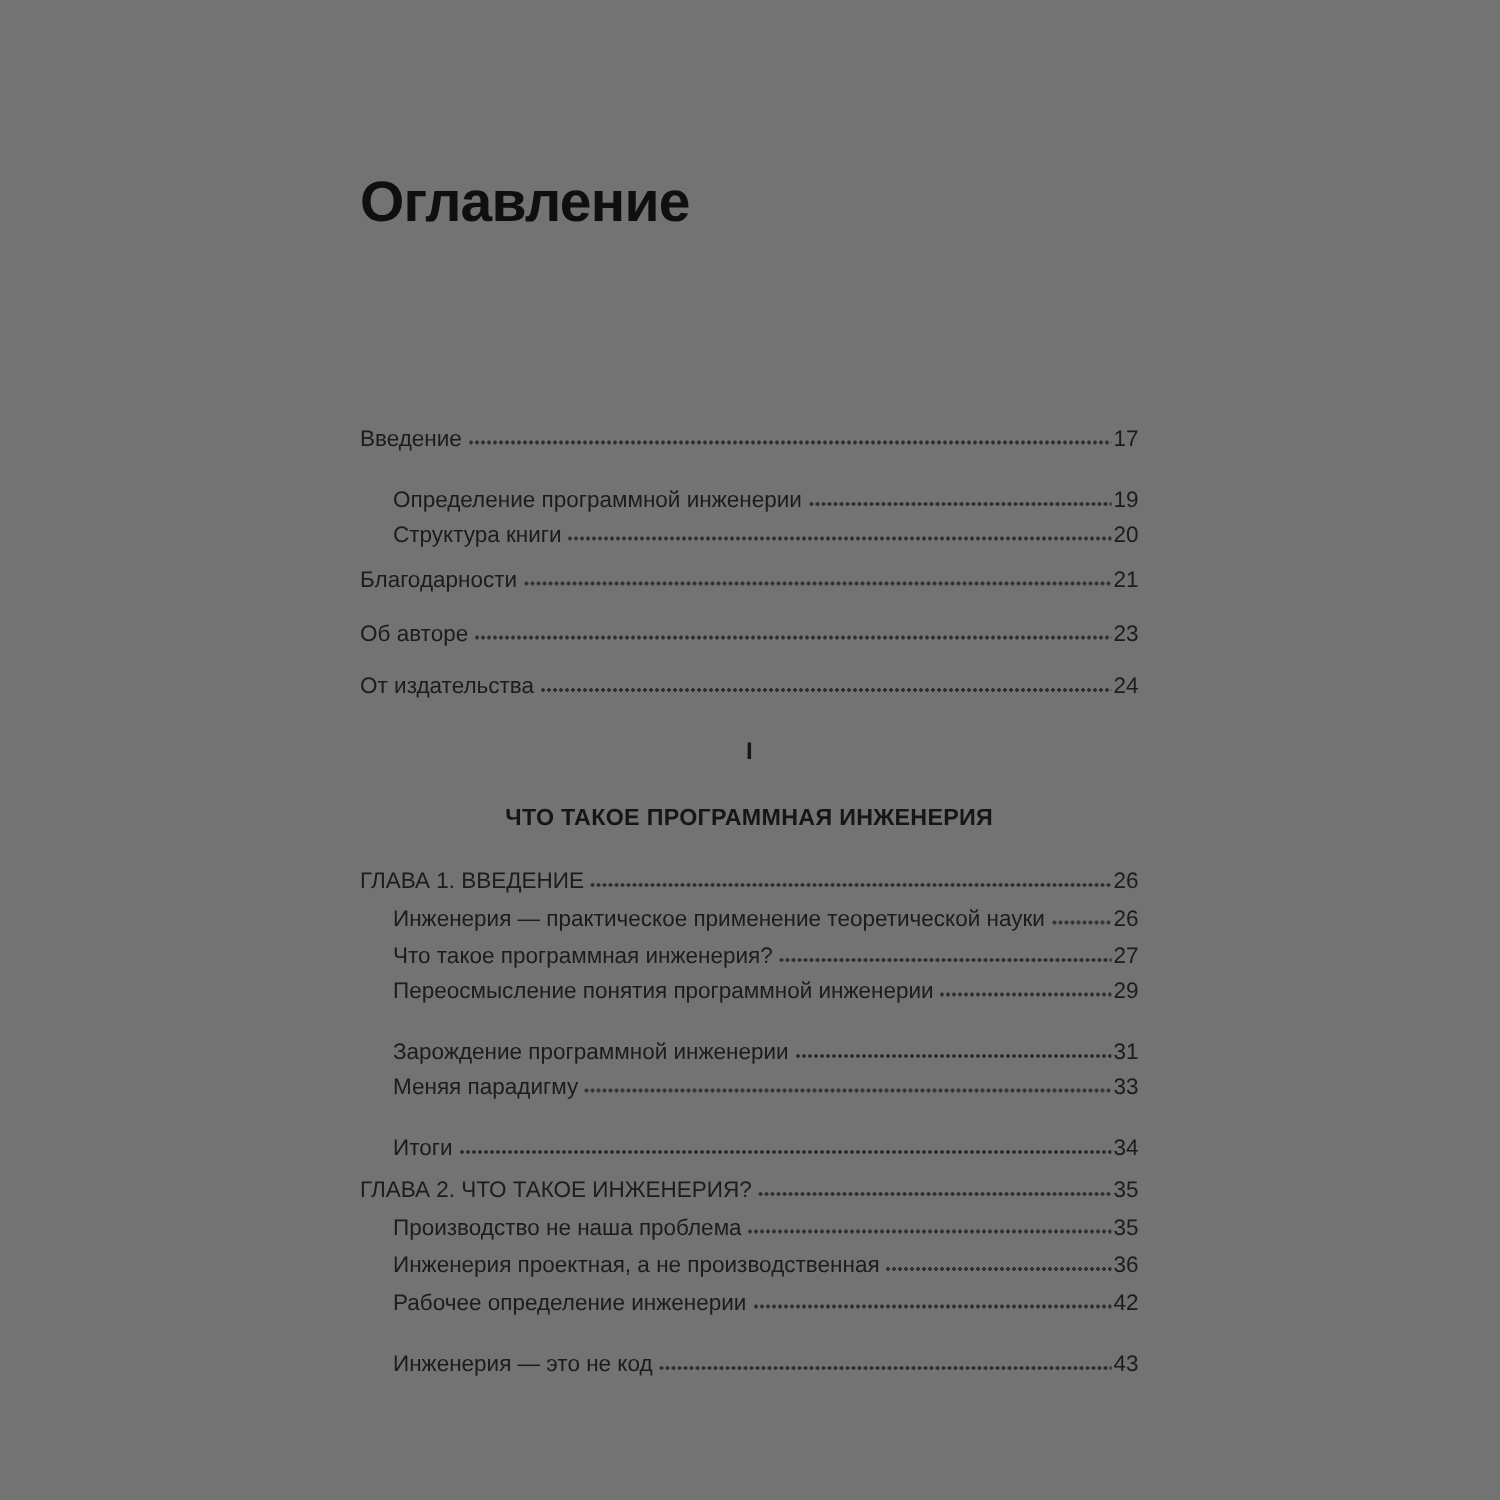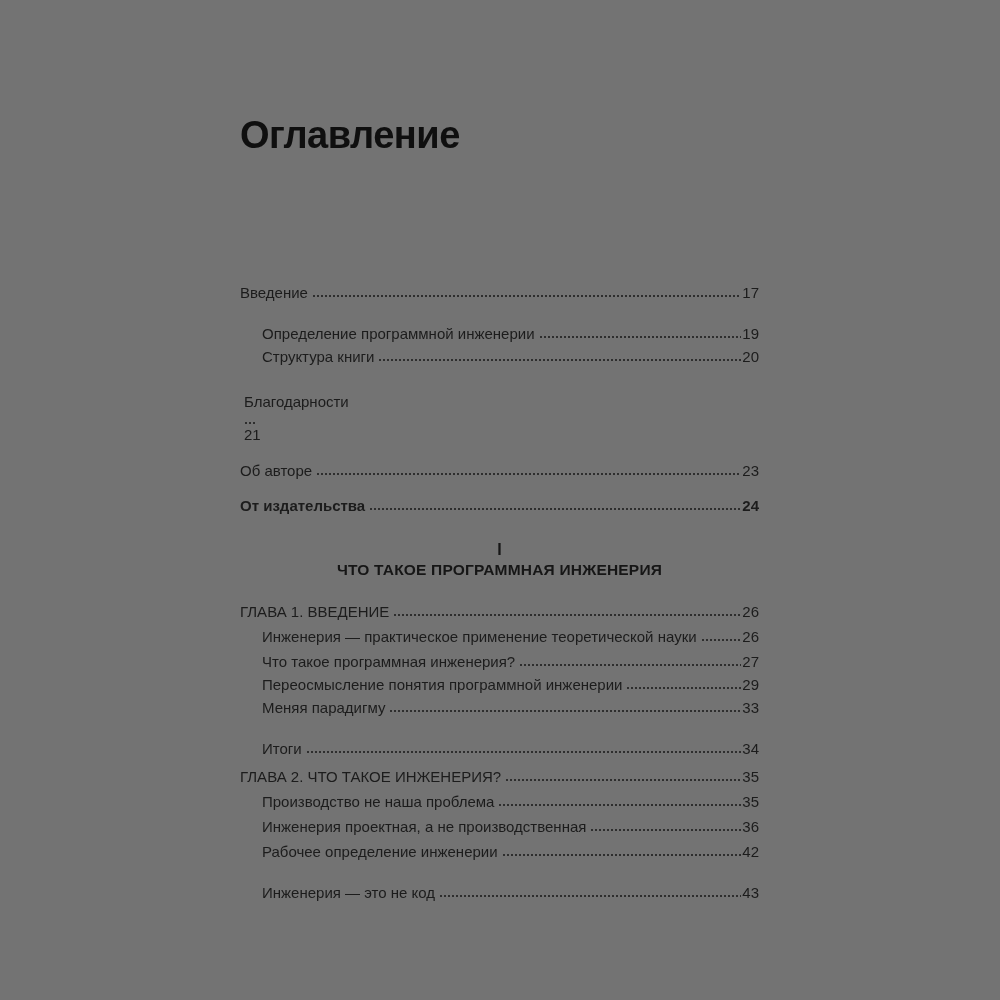--- a/index.html
+++ b/index.html
@@ -56,38 +56,38 @@
   }
   .pagenum {
     white-space: nowrap;
     text-align: right;
   }
   
   .mt3  { margin-top: 3px; }
   .mt4  { margin-top: 21px; }
   .mt5  { margin-top: 5px; }
   .mt8  { margin-top: 8px; }
-  .mt10 { margin-top: 25px; flex-direction: column; }
+  .mt10 { margin-top: 10px; }
   .mt13 { margin-top: 13px; }
-  .mt15 { margin-top: 15px; font-weight: bold; }
+  .mt15 { margin-top: 15px; }
   .mt16 { margin-top: 16px; }
   .mt18 { margin-top: 18px; }
   .part-header {
     margin-top: 24px;
     margin-bottom: 22px;
     text-align: center;
   }
   .part-number {
     font-size: 16px;
     font-weight: 700;
     line-height: 20px;
     color: #161616;
   }
   .part-title {
-    margin-top: 0;
+    margin-top: 24px;
     font-size: 15.5px;
     font-weight: 700;
     line-height: 20px;
     letter-spacing: 0.2px;
     color: #161616;
   }
 </style>
 </head>
 <body>
 
@@ -158,20 +158,25 @@
         <span class="leader"></span>
         <span class="pagenum">27</span>
       </div>
 
       <div class="toc-row lvl1 mt3">
         <span class="label">Переосмысление понятия программной инженерии</span>
         <span class="leader"></span>
         <span class="pagenum">29</span>
       </div>
 
+      <div class="toc-row lvl1 mt4">
+        <span class="label">Зарождение программной инженерии</span>
+        <span class="leader"></span>
+        <span class="pagenum">31</span>
+      </div>
 
       <div class="toc-row lvl1 mt3">
         <span class="label">Меняя парадигму</span>
         <span class="leader"></span>
         <span class="pagenum">33</span>
       </div>
 
       <div class="toc-row lvl1 mt4">
         <span class="label">Итоги</span>
         <span class="leader"></span>

